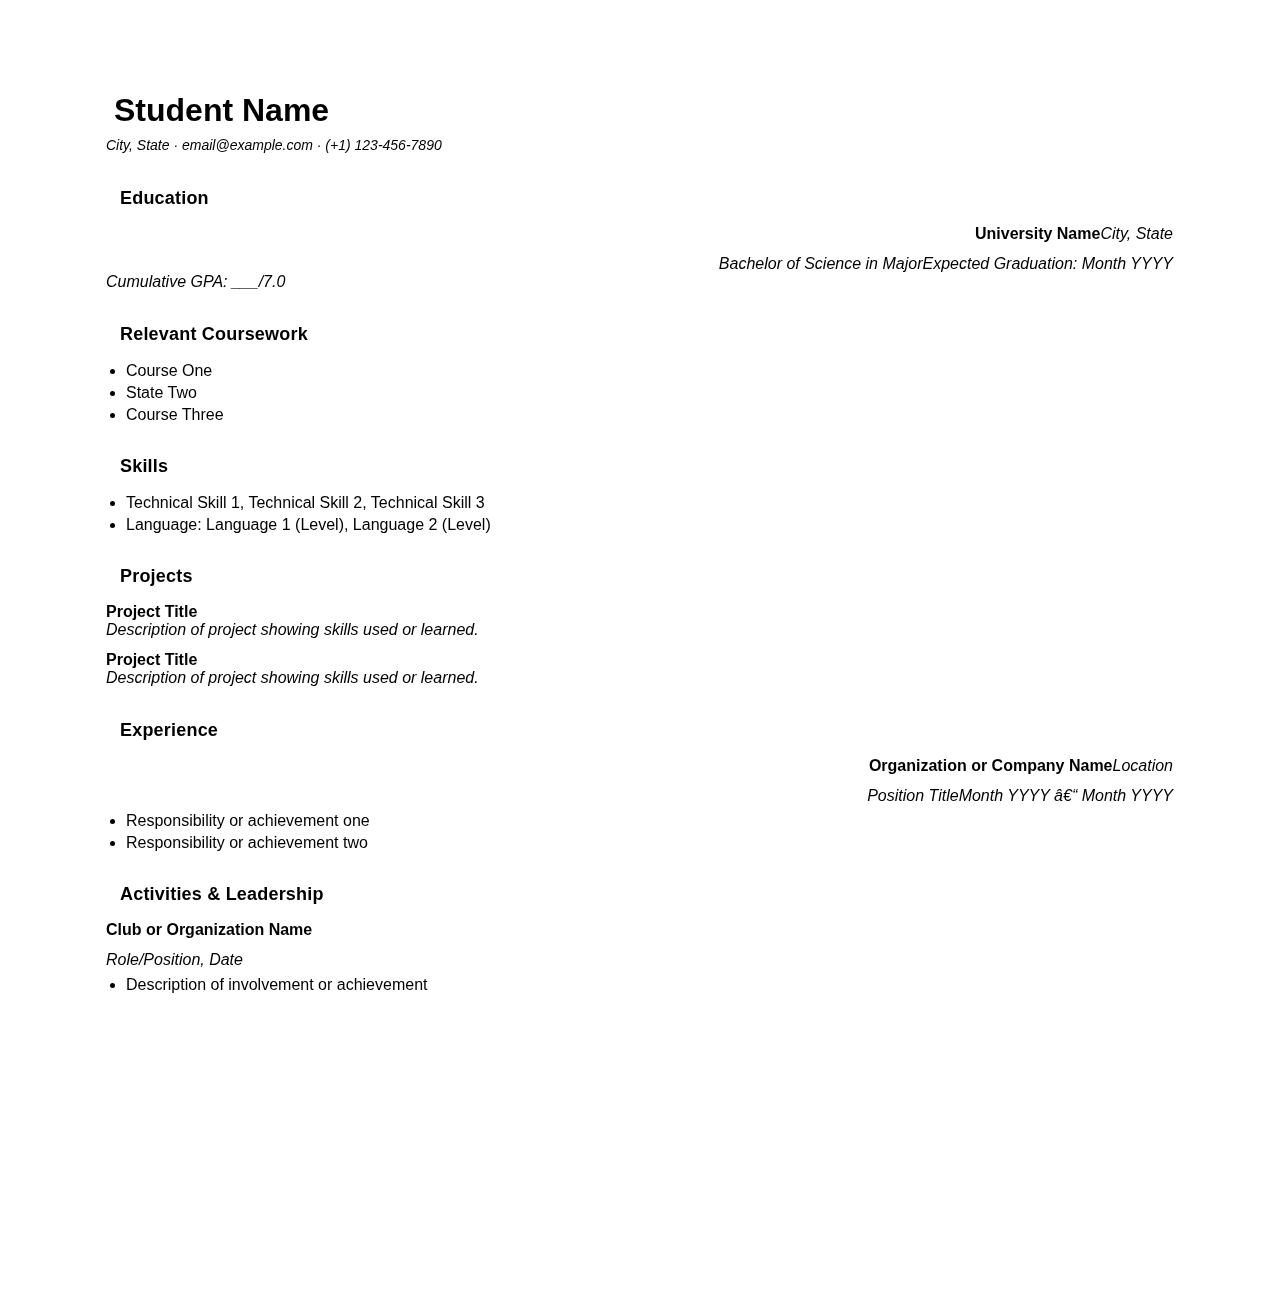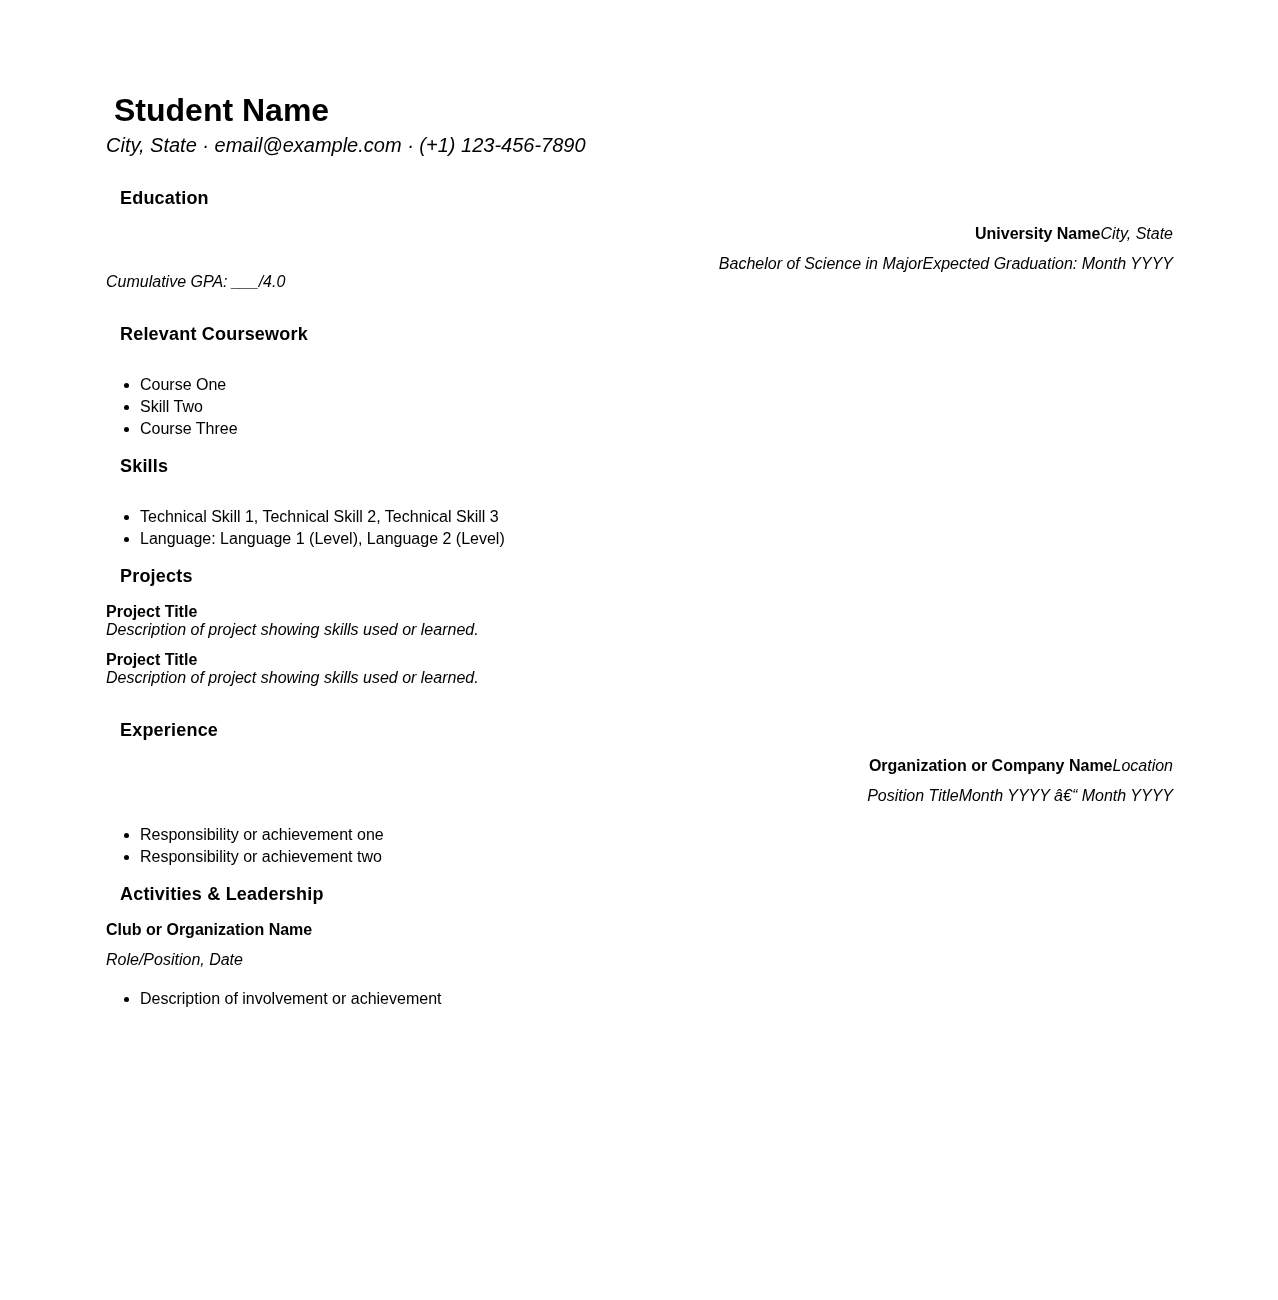--- a/index.html
+++ b/index.html
@@ -3,51 +3,51 @@
   <meta charset="utf-8">
   <style>
     html, body { margin: 0; padding: 0; background: #ffffff; }
     body {
       width: 1278px; height: 1300px; position: relative;
       font-family: "Liberation Sans", sans-serif; color: #000;
       font-size: 16px;
     }
     .page { position: absolute; left: 106px; top: 0; width: 1067px; }
     .name { position: absolute; top: 84px; left: 0; font-size: 32px; font-weight: bold; margin: 8px; line-height: 36px; }
-    .contact { position: absolute; top: 136px; left: 0; font-style: italic; font-size: 20px; line-height: 18px; }
+    .contact { position: absolute; top: 136px; left: 0; font-style: italic; font-size: 14px; line-height: 18px; }
     .section-title { position: absolute; left: 14px; font-size: 18px; font-weight: bold; margin: 0; line-height: 20px; letter-spacing: 0.2px; }
     .row { position: absolute; left: 0; width: 1067px; display: flex; justify-content: flex-end; line-height: 18px; }
     .bold { font-weight: bold; }
     .ital { font-style: italic; }
     .abs { position: absolute; left: 0; line-height: 18px; }
-    ul { position: absolute; left: 0; margin: 16px; padding: 0 0 0 18px; list-style: disc; }
+    ul { position: absolute; left: 0; margin: 2px; padding: 0 0 0 18px; list-style: disc; }
     ul li { line-height: 22px; height: 22px; }
   </style>
 </head>
 <body>
 
 <div class="page">
   <h1 class="name">Student Name</h1>
   <div class="contact">City, State · email@example.com · (+1) 123-456-7890</div>
 
   <h2 class="section-title" style="top:188px">Education</h2>
   <div class="row" style="top:225px">
     <span class="bold">University Name</span>
     <span class="ital">City, State</span>
   </div>
   <div class="row" style="top:255px">
     <span class="ital">Bachelor of Science in Major</span>
     <span class="ital">Expected Graduation: Month YYYY</span>
   </div>
-  <div class="abs ital" style="top:273px">Cumulative GPA: ___/4.0</div>
+  <div class="abs ital" style="top:273px">Cumulative GPA: ___/7.0</div>
 
   <h2 class="section-title" style="top:324px">Relevant Coursework</h2>
   <ul style="top:358px">
     <li>Course One</li>
-    <li>Skill Two</li>
+    <li>State Two</li>
     <li>Course Three</li>
   </ul>
 
   <h2 class="section-title" style="top:456px">Skills</h2>
   <ul style="top:490px">
     <li>Technical Skill 1, Technical Skill 2, Technical Skill 3</li>
     <li>Language: Language 1 (Level), Language 2 (Level)</li>
   </ul>
 
   <h2 class="section-title" style="top:566px">Projects</h2>

